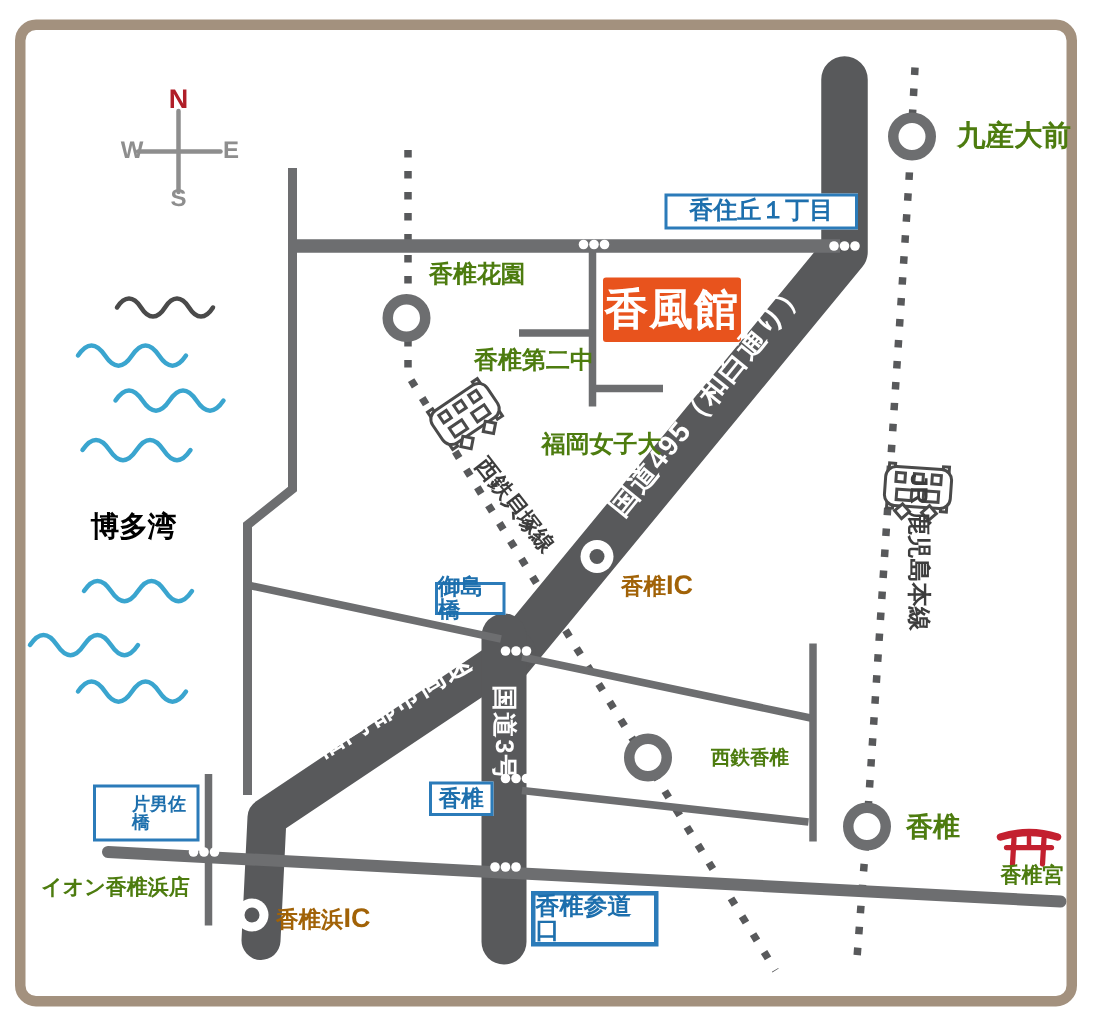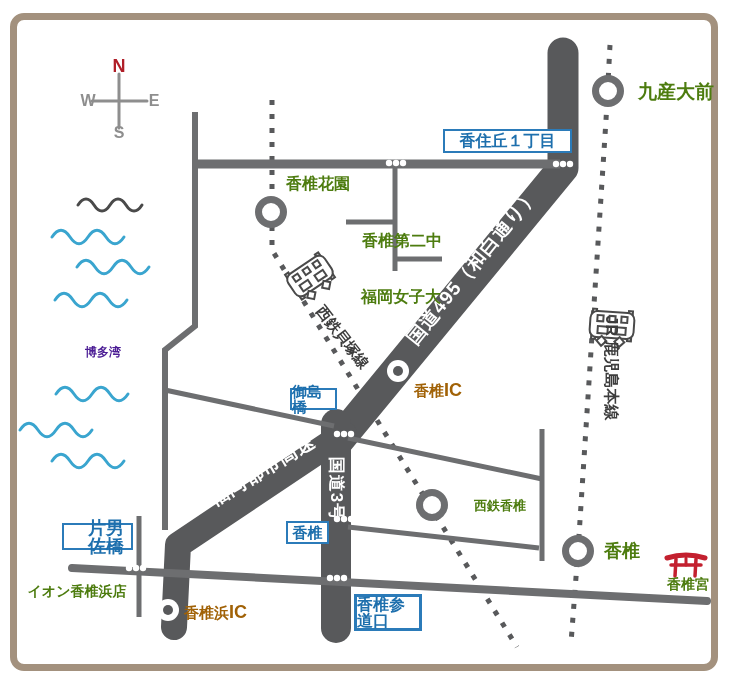--- a/index.html
+++ b/index.html
@@ -147,46 +147,47 @@
     </g>
   </svg>
 
   <div id="frame"></div>
 
   <div class="lbl compass-letter compass-n" style="left:119px;top:66px;">N</div>
   <div class="lbl compass-letter" style="left:88px;top:101px;">W</div>
   <div class="lbl compass-letter" style="left:154px;top:101px;">E</div>
   <div class="lbl compass-letter" style="left:119px;top:133px;">S</div>
 
-  <div class="lbl" style="left:103px;top:352px;font-size:12px;color:#4c1d95;">博多湾</div>
+  <div class="lbl" style="left:89px;top:352px;font-size:19px;color:#000000;">博多湾</div>
 
+  <div class="dest">香風館</div>
 
   <div class="lbl road-name" style="left:472px;top:266px;font-size:19px;transform:translate(-50%,-50%) rotate(-51deg);">国道495（和白通り）</div>
   <div class="lbl road-name" style="left:262px;top:470px;font-size:19px;transform:translate(-50%,-50%) rotate(-31deg);">福岡都市高速</div>
   <div class="lbl road-name" style="left:336px;top:489px;font-size:17px;transform:translate(-50%,-50%) rotate(90deg);">国道3号</div>
 
   <div class="lbl rail-name" style="left:343px;top:337px;font-size:15px;transform:translate(-50%,-50%) rotate(52deg);">西鉄貝塚線</div>
   <div class="lbl rail-name" style="left:611px;top:368px;font-size:16px;transform:translate(-50%,-50%) rotate(90deg);">JR 鹿児島本線</div>
 
   <div class="lbl" style="left:318px;top:184px;font-size:16px;">香椎花園</div>
   <div class="lbl" style="left:676px;top:91px;font-size:19px;">九産大前</div>
   <div class="lbl" style="left:500px;top:505px;font-size:13px;">西鉄香椎</div>
   <div class="lbl" style="left:622px;top:551px;font-size:18px;">香椎</div>
 
-  <div class="lbl" style="left:356px;top:241px;font-size:16px;margin-left:46px;">香椎第二中</div>
+  <div class="lbl" style="left:356px;top:241px;font-size:16px;">香椎第二中</div>
   <div class="lbl" style="left:384px;top:297px;font-size:16px;margin-left:17px;">福岡女子大</div>
   <div class="lbl" style="left:77px;top:591px;font-size:14px;">イオン香椎浜店</div>
   <div class="lbl" style="left:688px;top:585px;font-size:14px;font-family:Liberation Serif, serif;">香椎宮</div>
 
   <div class="ic-lbl" style="left:414px;top:381px;">
     <span>香椎</span><span class="ic-suffix">IC</span>
   </div>
   <div class="ic-lbl" style="left:184px;top:603px;">
     <span>香椎浜</span><span class="ic-suffix">IC</span>
   </div>
 
   <div class="bluebox" style="left:443px;top:129px;width:129px;height:24px;font-size:16px;">香住丘１丁目</div>
   <div class="bluebox" style="left:290px;top:388px;width:47px;height:22px;font-size:15px;">御島橋</div>
   <div class="bluebox" style="left:286px;top:521px;width:43px;height:23px;font-size:15px;">香椎</div>
-  <div class="bluebox" style="left:62px;top:523px;width:71px;height:27px;font-size:18px;padding-left:24px;">片男佐橋</div>
-  <div class="bluebox" style="left:354px;top:594px;width:68px;height:37px;font-size:16px;border-width:3px;">香椎参道口</div>
+  <div class="bluebox" style="left:62px;top:523px;width:71px;height:38px;font-size:12px;padding-left:24px;">片男佐橋</div>
+  <div class="bluebox" style="left:354px;top:594px;width:85px;height:37px;font-size:16px;border-width:3px;">香椎参道口</div>
 
 </div>
 
 </body></html>

